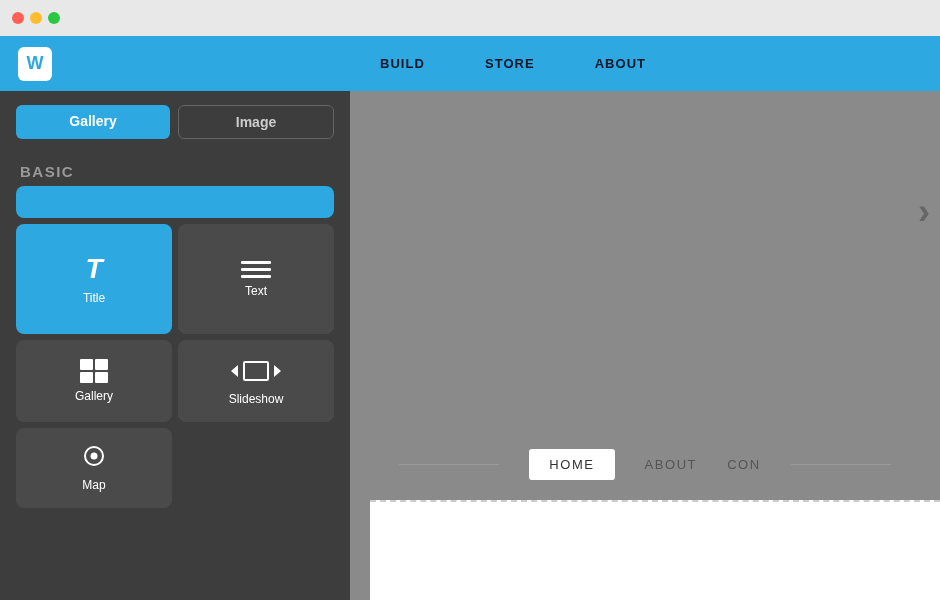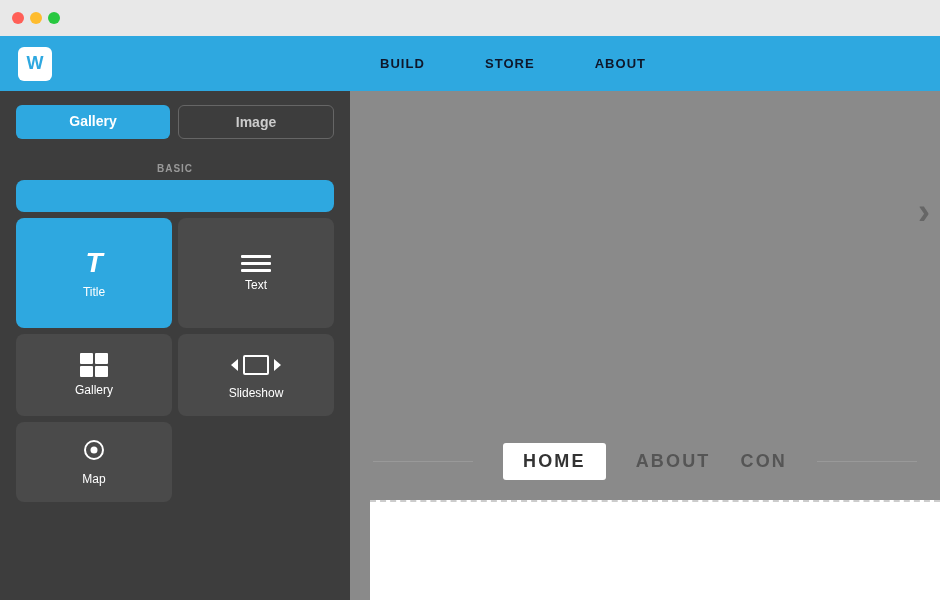--- a/index.html
+++ b/index.html
@@ -129,25 +129,24 @@
 
     .sidebar-tab.inactive {
       background: transparent;
       color: #ccc;
       border: 1px solid #666;
     }
 
     
     .section-label {
       padding: 10px 20px 6px;
-      font-size: 10px;
+      font-size: 15px;
       font-weight: 700;
       color: #999;
       letter-spacing: 0.1em;
-      text-align: center;
     }
 
     .element-item {
       background: #4a4a4a;
       border-radius: 8px;
       display: flex;
       flex-direction: column;
       align-items: center;
       justify-content: center;
       padding: 16px 8px;
@@ -284,23 +283,23 @@
     }
 
     .site-nav-line {
       height: 1px;
       background: #999;
       flex: 1;
       max-width: 100px;
     }
 
     .site-nav-item {
-      font-size: 18px;
+      font-size: 13px;
       letter-spacing: 0.12em;
-      font-weight: 700;
+      font-weight: 400;
     }
 
     .site-nav-item.active-nav {
       color: #333;
       background: white;
       padding: 8px 20px;
       border-radius: 3px;
     }
 
     .site-nav-item.inactive-nav {

